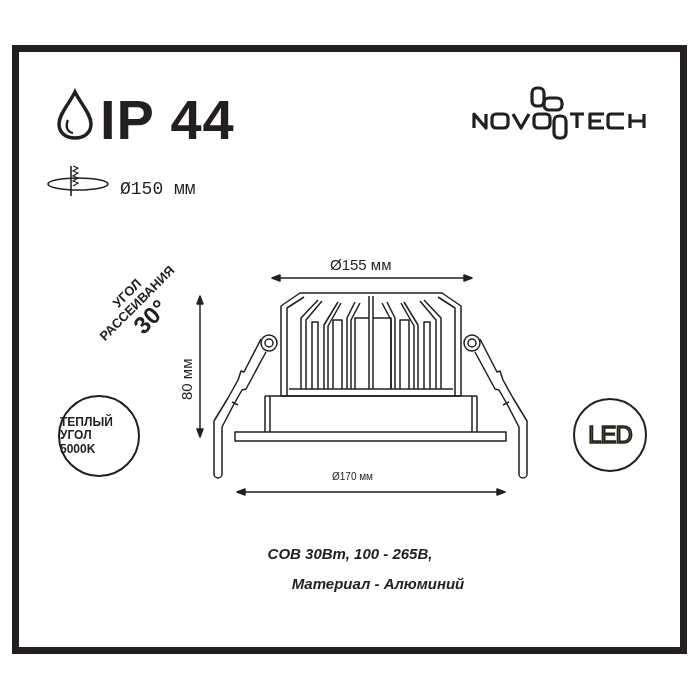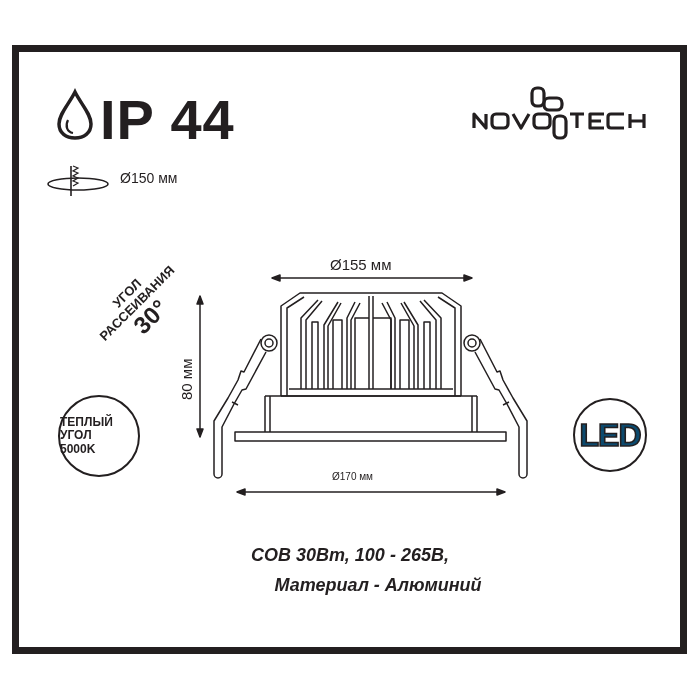--- a/index.html
+++ b/index.html
@@ -1,32 +1,32 @@
 <!DOCTYPE html>
 <html><head>
 <meta charset="utf-8">
 <style>
   html, body { margin: 0; padding: 0; background: #ffffff; }
   body { width: 700px; height: 700px; position: relative; overflow: hidden; font-family: "Liberation Sans", sans-serif; color: #231f20; }
   .frame { position: absolute; left: 12px; top: 45px; width: 661px; height: 595px; border: 7px solid #231f20; background: #fff; }
   .abs { position: absolute; }
   .ip-title { left: 100px; top: 92px; font-size: 56px; font-weight: bold; letter-spacing: 1px; line-height: 1; }
-  .diam-label { left: 120px; top: 171px; font-size: 14px; line-height: 1; }
+  .diam-label { left: 120px; top: 180px; font-size: 18px; line-height: 1; font-family: Liberation Mono, monospace; }
   .logo { left: 470px; top: 86px; width: 190px; height: 60px; }
   .beam-l1 { font-size: 13px; }
   .beam-l2 { font-size: 13px; }
   .beam-l3 { font-size: 24px; }
   .warm-badge { left: 58px; top: 395px; width: 78px; height: 78px; border: 2px solid #231f20; border-radius: 50%; display: flex; flex-direction: column; align-items: flex-start; justify-content: center; }
   .warm-badge span { font-weight: bold; font-size: 12px; line-height: 1.1; }
   .led-badge { left: 573px; top: 398px; width: 70px; height: 70px; border: 2px solid #231f20; border-radius: 50%; display: flex; align-items: center; justify-content: center; }
-  .led-text { font-size: 32px; font-weight: bold; color: #0c4a6e; -webkit-text-stroke: 1.6px #231f20; letter-spacing: -1px; }
+  .led-text { font-size: 24px; font-weight: normal; color: #4d7c0f; -webkit-text-stroke: 1.6px #231f20; letter-spacing: -1px; }
   .dim-top { left: 330px; top: 256px; font-size: 15px; }
   .dim-bottom { left: 332px; top: 471px; font-size: 10px; }
   .dim-height { left: 168px; top: 372px; font-size: 15px; transform: rotate(-90deg); transform-origin: left top; white-space: nowrap; }
-  .spec { left: 0; width: 700px; text-align: center; font-style: italic; font-weight: bold; font-size: 18px; line-height: 1.2; }
+  .spec { left: 0; width: 700px; text-align: center; font-style: italic; font-weight: bold; font-size: 15px; line-height: 1.2; }
   .spec1 { top: 545px; }
   .spec2 { top: 575px; padding-left: 28px; }
   svg { overflow: visible; }
 </style>
 </head>
 <body>
 
 <div class="frame"></div>
 
 <svg class="abs" style="left:55px;top:90px" width="40" height="50" viewBox="0 0 40 50">

